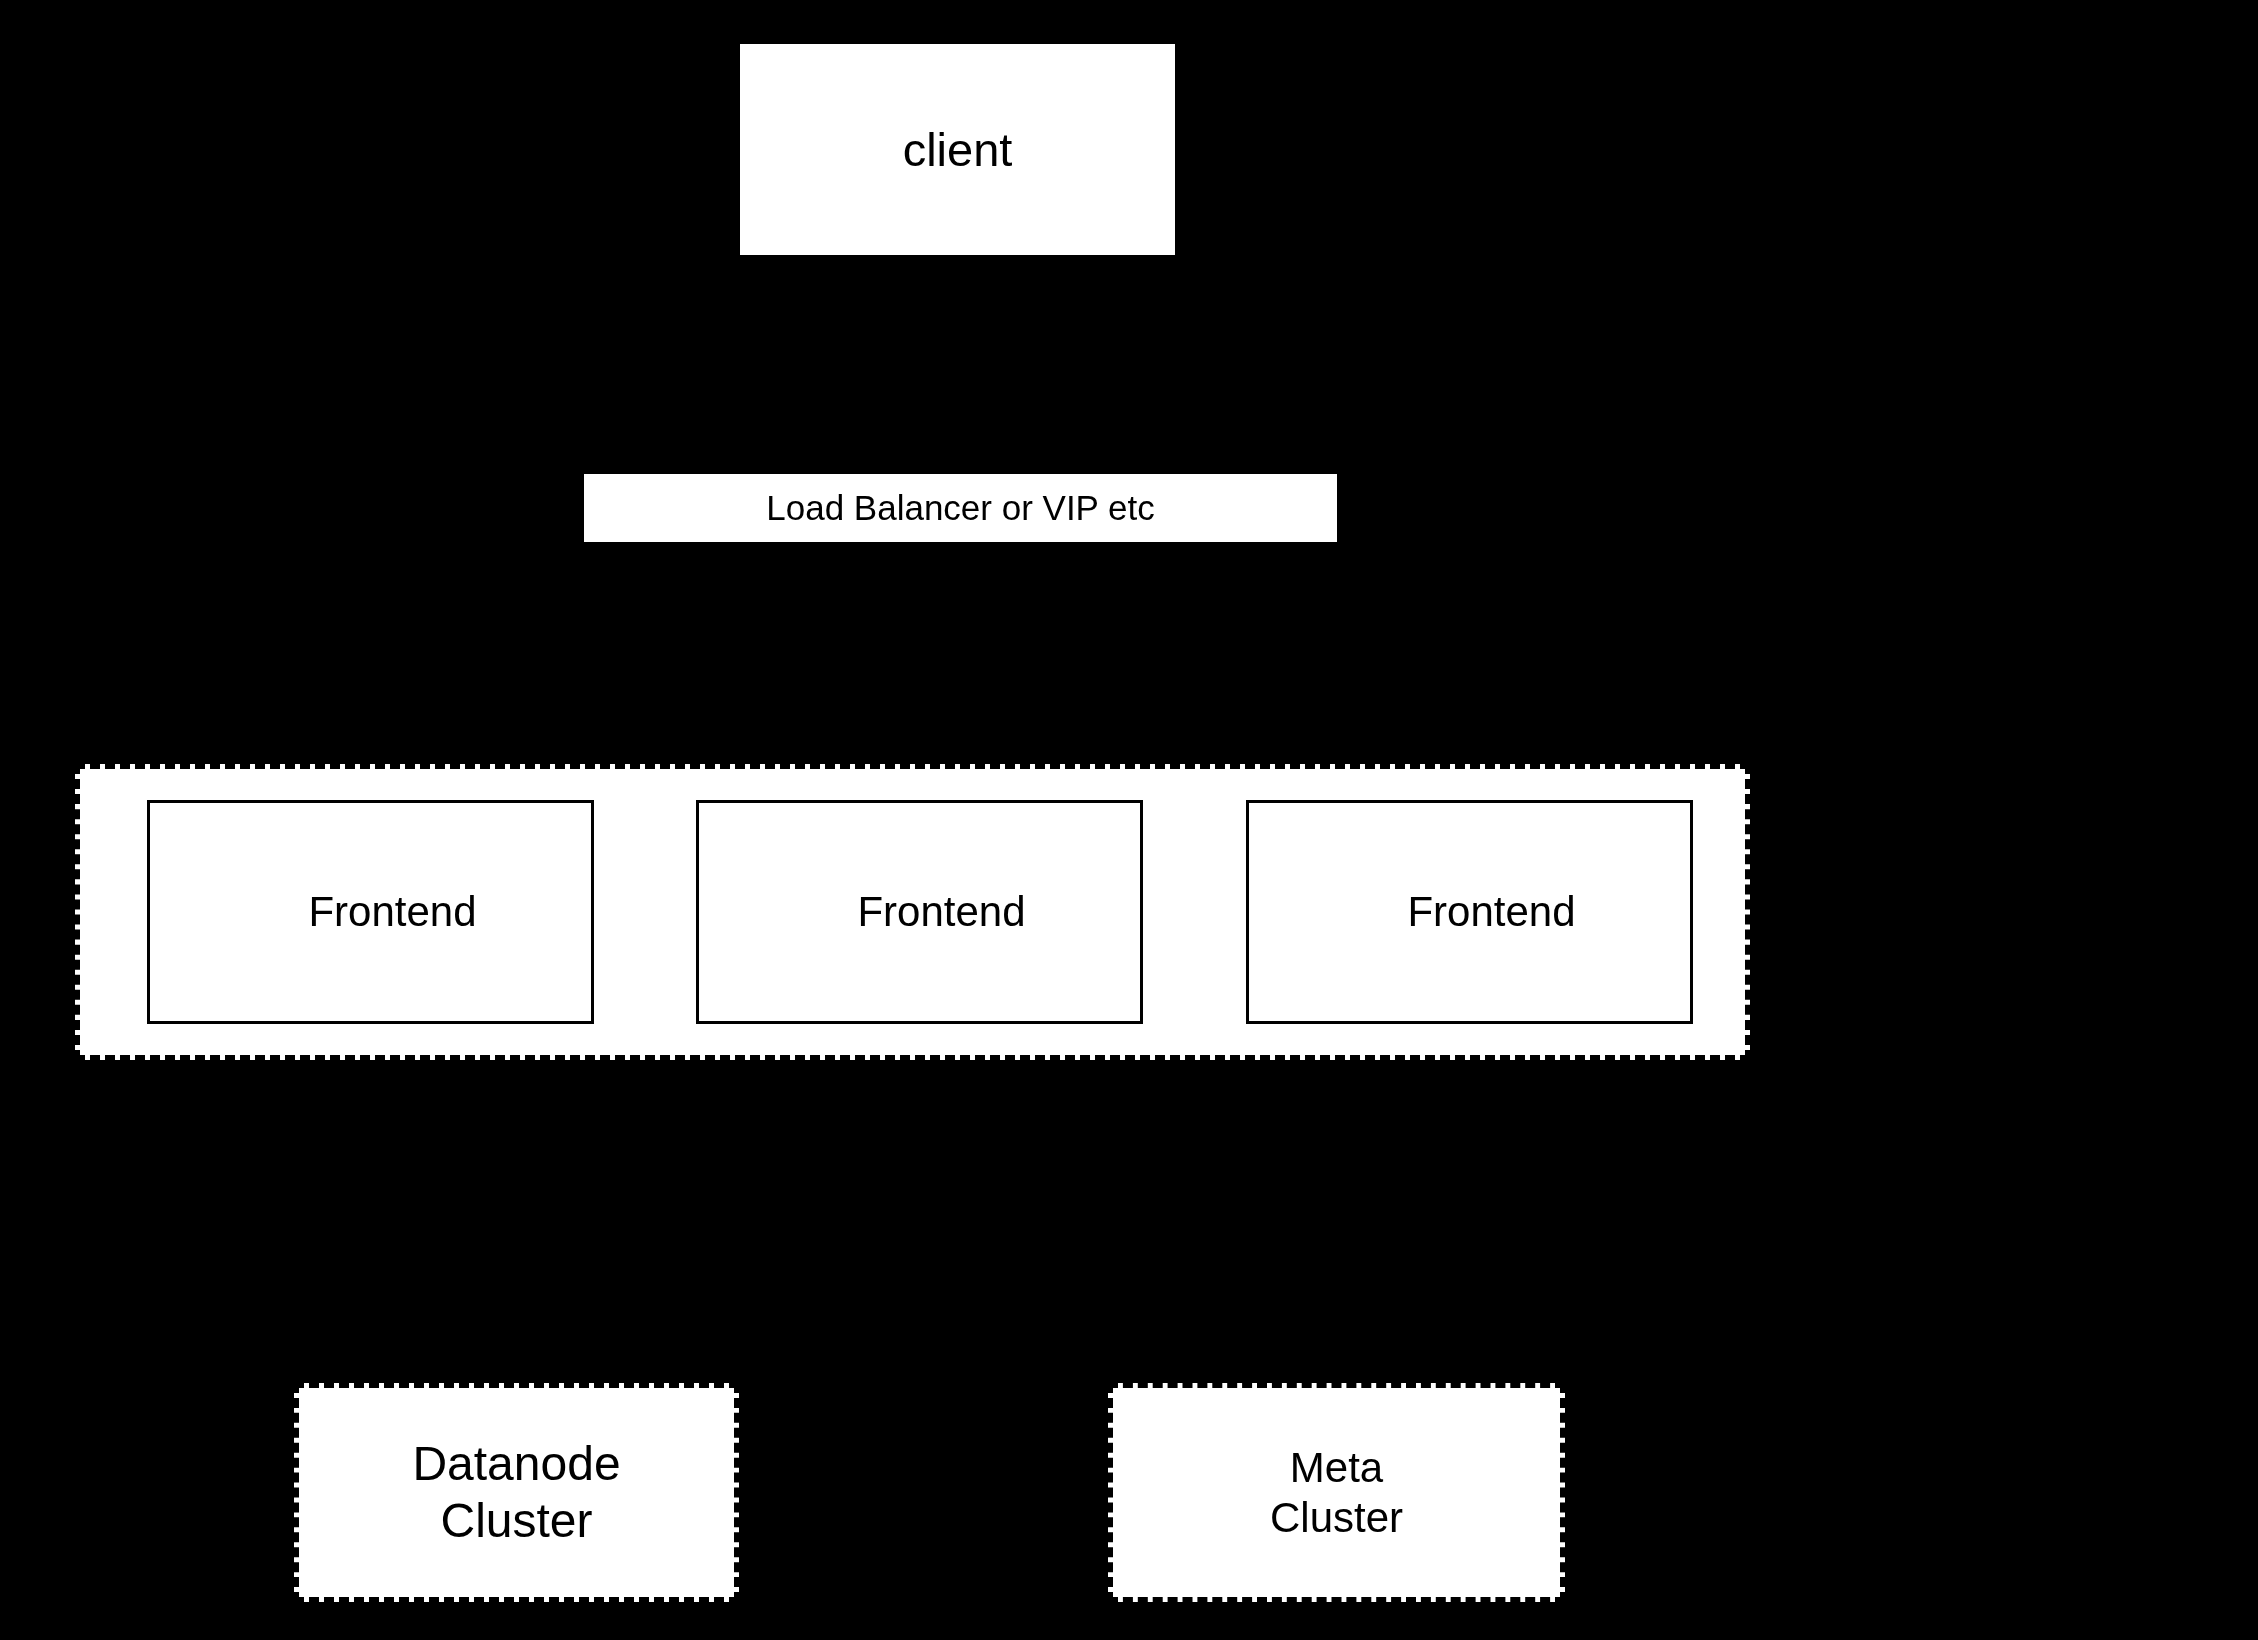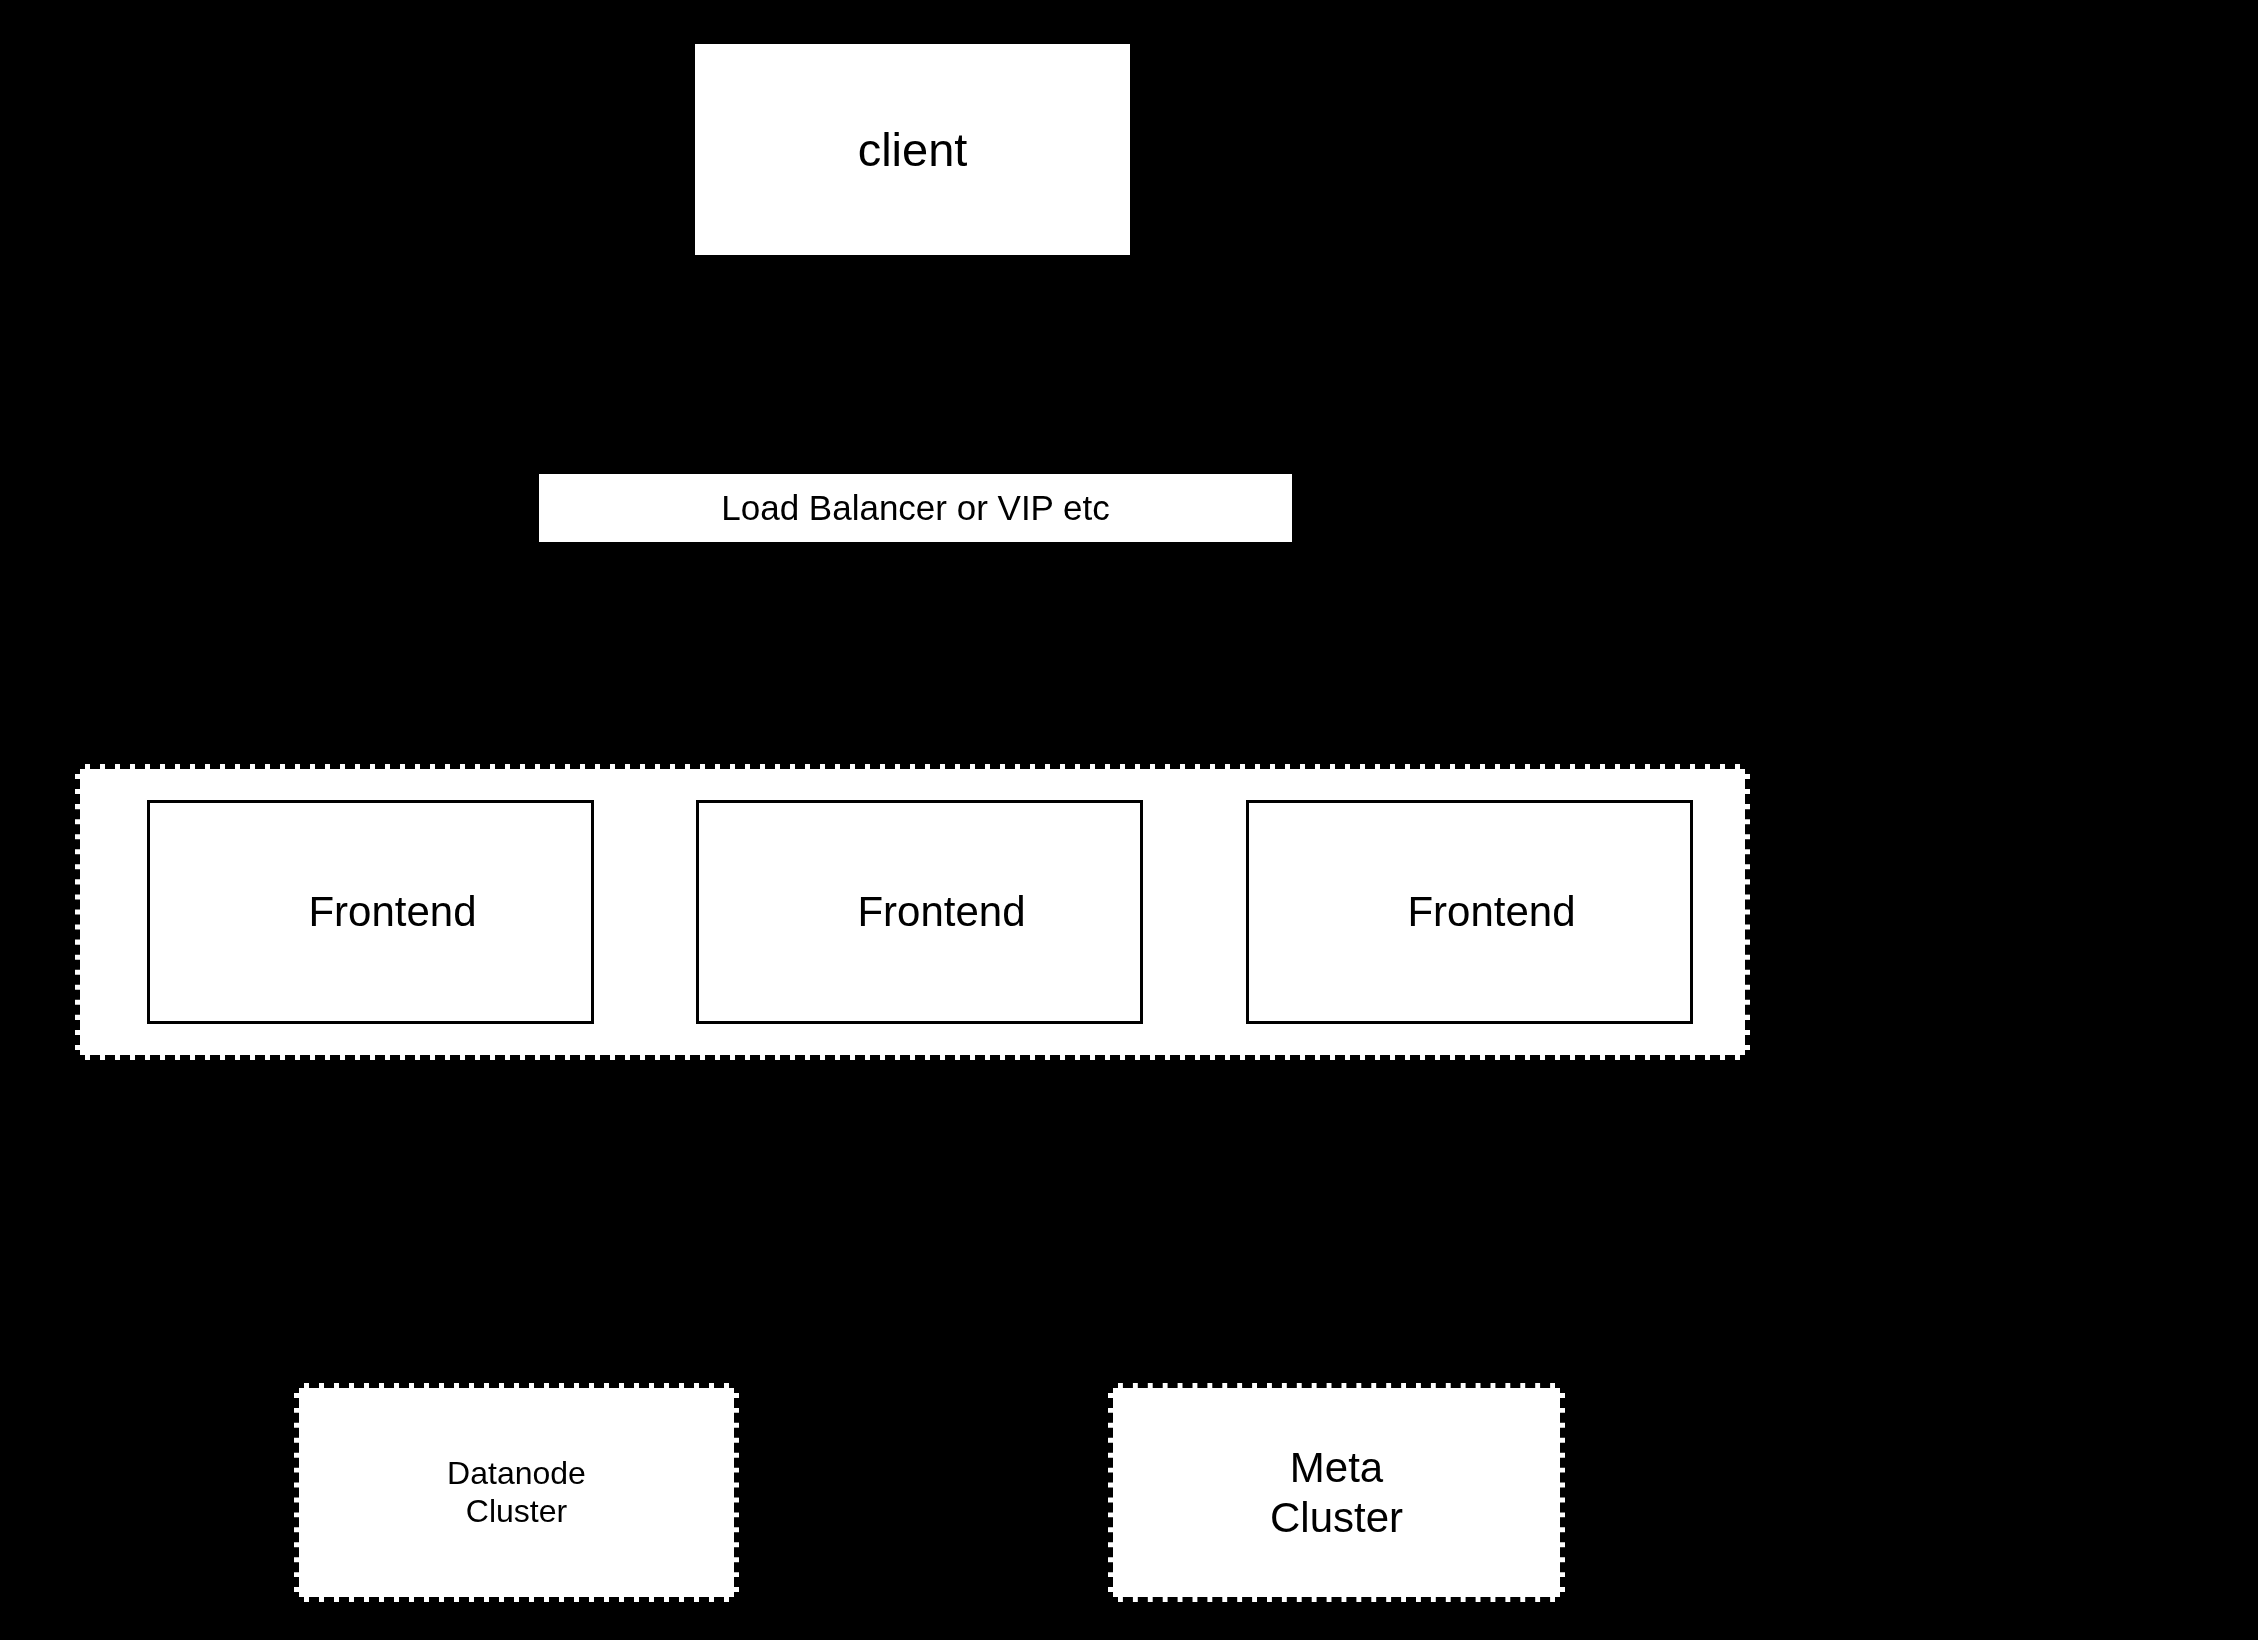--- a/index.html
+++ b/index.html
@@ -27,20 +27,21 @@
     text-align: center;
     color: #000000;
     line-height: 1.18;
     white-space: pre-line;
   }
 
   
   .fill-plain {
     background: #ffffff;
     border: none;
+    margin-left: 45px;
   }
 
   
   .fill-outlined {
     background: #ffffff;
     border: 3.6px solid #000000;
     padding-left: 44px;
   }
 
   
@@ -96,21 +97,21 @@
     width: 447px;
     height: 224px;
     font-size: 42px;
   }
 
   #datanode-cluster-node {
     left: 294px;
     top: 1383px;
     width: 445px;
     height: 219px;
-    font-size: 32px;
+    font-size: 48px;
   }
 
   #meta-cluster-node {
     left: 1108px;
     top: 1383px;
     width: 457px;
     height: 219px;
     font-size: 42px;
   }
 </style>

